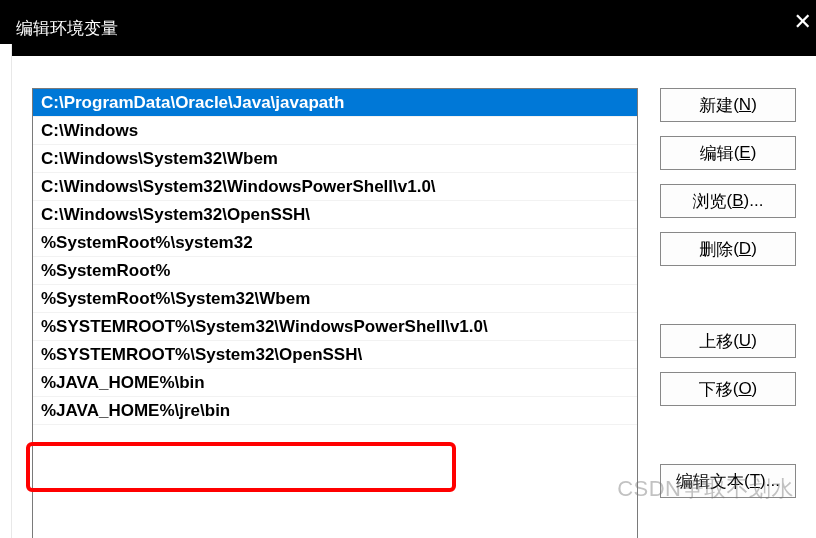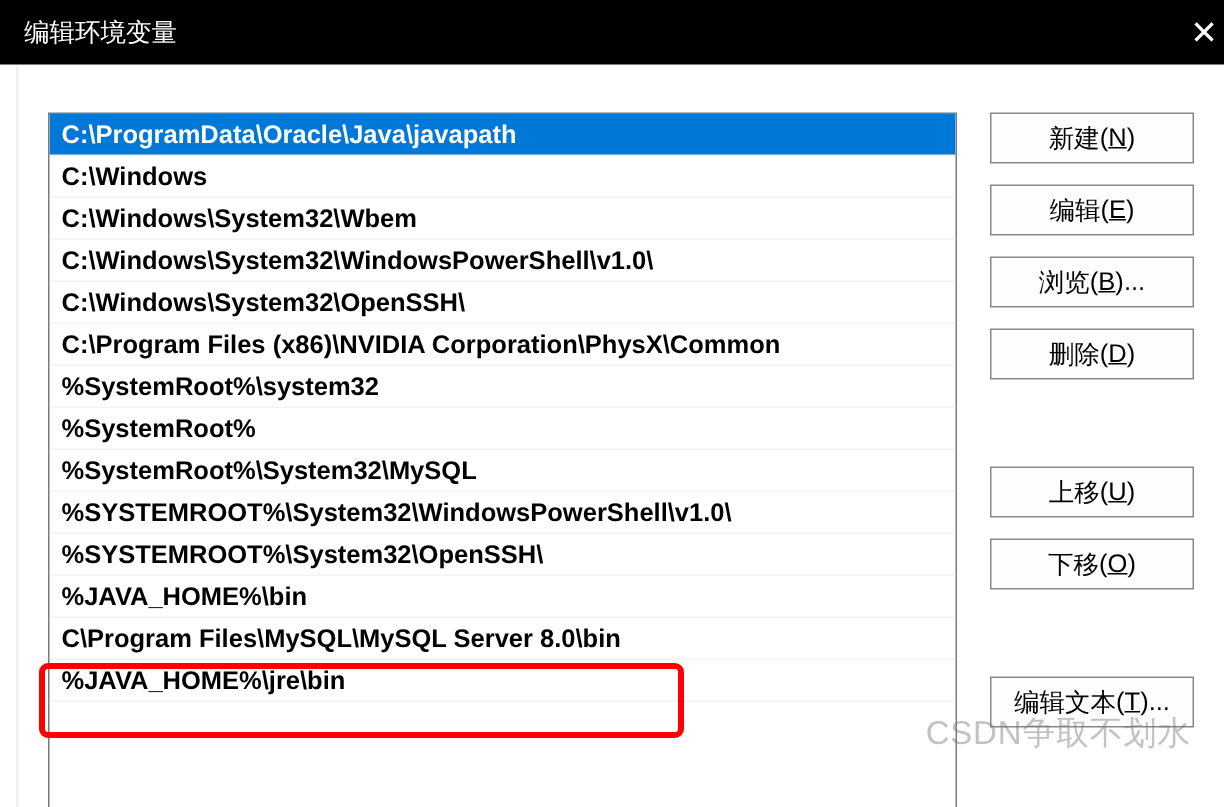--- a/index.html
+++ b/index.html
@@ -12,21 +12,21 @@
       position: relative;
     }
     .window {
       width: 816px;
       height: 538px;
       background: #fff;
       overflow: hidden;
       position: relative;
     }
     .titlebar {
-      height: 43px;
+      height: 56px;
       background: #000;
       color: #fff;
       display: flex;
       align-items: center;
       padding: 0 16px;
       font-size: 17px;
       position: relative;
     }
     .titlebar .close {
       position: absolute;
@@ -128,28 +128,26 @@
   <div class="left-sliver"></div>
 
   <div class="body-area">
 
     <div class="listbox" id="listbox">
         <div class="list-item selected">C:\ProgramData\Oracle\Java\javapath</div>
         <div class="list-item">C:\Windows</div>
         <div class="list-item">C:\Windows\System32\Wbem</div>
         <div class="list-item">C:\Windows\System32\WindowsPowerShell\v1.0\</div>
         <div class="list-item">C:\Windows\System32\OpenSSH\</div>
-        <div class="list-item">C:\Program Files (x86)\NVIDIA Corporation\PhysX\Common</div>
         <div class="list-item">%SystemRoot%\system32</div>
         <div class="list-item">%SystemRoot%</div>
-        <div class="list-item">%SystemRoot%\System32\MySQL</div>
+        <div class="list-item">%SystemRoot%\System32\Wbem</div>
         <div class="list-item">%SYSTEMROOT%\System32\WindowsPowerShell\v1.0\</div>
         <div class="list-item">%SYSTEMROOT%\System32\OpenSSH\</div>
         <div class="list-item">%JAVA_HOME%\bin</div>
-        <div class="list-item">C\Program Files\MySQL\MySQL Server 8.0\bin</div>
         <div class="list-item">%JAVA_HOME%\jre\bin</div>
       </div>
 
     <div class="sidebar">
       <button class="btn">
         <span>新建</span>(<u>N</u>)
       </button>
       <button class="btn">
         <span>编辑</span>(<u>E</u>)
       </button>

